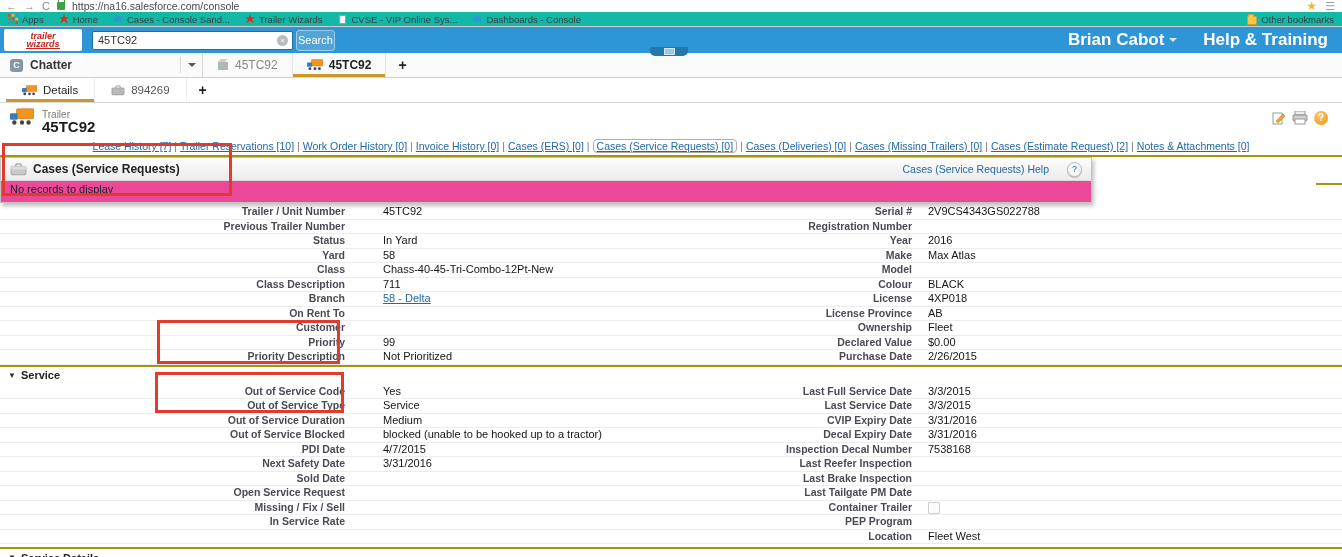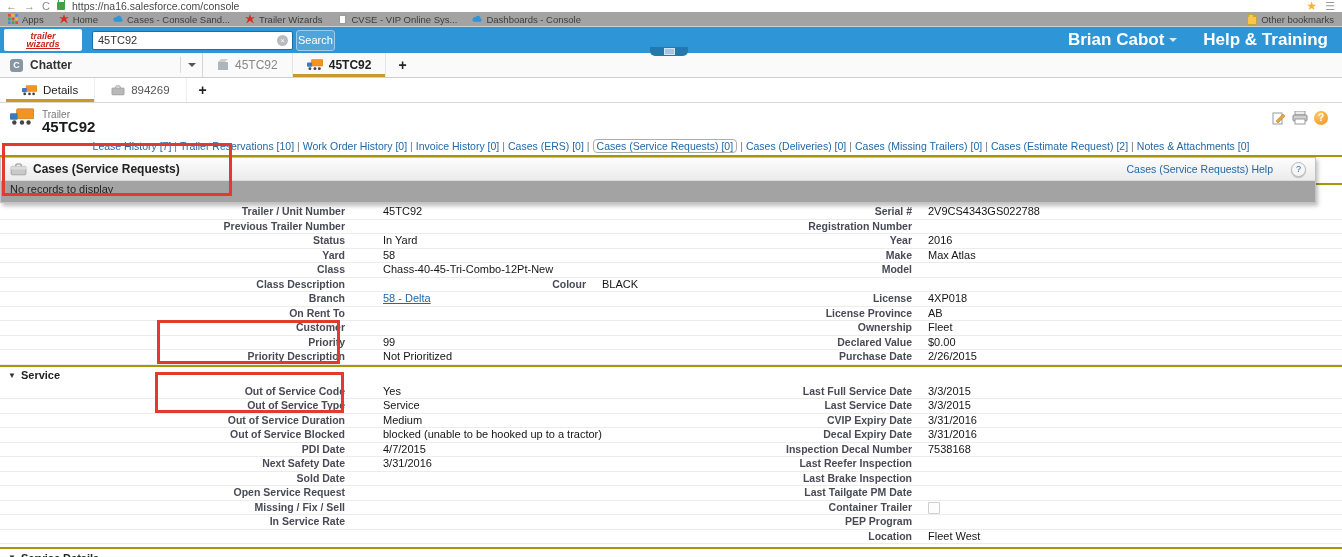--- a/index.html
+++ b/index.html
@@ -10,21 +10,21 @@
   .url-row{height:12px;background:#fff;position:relative;overflow:hidden;}
   .url-inner{position:absolute;bottom:0;left:6px;display:flex;align-items:center;gap:7px;font-size:10.5px;color:#777;}
   .nav-glyph{font-size:11px;color:#8a8a8a;}
   .lock-icon{width:8px;height:8px;background:#43a047;border-radius:1px;position:relative;flex:0 0 auto;}
   .lock-icon::before{content:"";position:absolute;top:-4px;left:1.5px;width:5px;height:5px;border:1.5px solid #43a047;border-bottom:none;border-radius:3px 3px 0 0;}
   .url-text{color:#4a4a4a;}
   .url-right{position:absolute;right:6px;bottom:-1px;display:flex;gap:8px;align-items:center;}
   .star-gold{color:#f2b62c;font-size:12px;}
   .menu-glyph{color:#9a9a9a;font-size:11px;letter-spacing:1px;}
 
-  .bookmarks-bar{height:14px;background:#a3a3a3;border-bottom:1px solid #d0d0d0;display:flex;align-items:center;padding:0 8px;font-size:9.5px;color:#3c3c3c;gap:15px;white-space:nowrap;}
+  .bookmarks-bar{height:14px;background:#14b8a6;border-bottom:1px solid #d0d0d0;display:flex;align-items:center;padding:0 8px;font-size:9.5px;color:#3c3c3c;gap:15px;white-space:nowrap;}
   .bm-item{display:flex;align-items:center;gap:4px;cursor:pointer;}
   .bm-ic{display:inline-flex;width:10px;height:10px;align-items:center;justify-content:center;}
   .bm-ic svg{width:10px;height:10px;}
   .page-shape{width:7px;height:9px;background:#fff;border:1px solid #9b9b9b;box-sizing:border-box;}
   .folder-shape{width:11px;height:7px;background:#f7c64b;border:1px solid #caa23a;border-radius:1px;position:relative;margin-top:2px;}
   .folder-shape::before{content:"";position:absolute;top:-3px;left:0;width:4px;height:2px;background:#f7c64b;border:1px solid #caa23a;border-bottom:none;border-radius:1px 1px 0 0;}
   .bm-right{margin-left:auto;display:flex;gap:4px;}
 
   
   .app-header{height:26px;background:#2e95d6;position:relative;display:flex;align-items:center;padding:0 10px 0 4px;}
@@ -61,26 +61,26 @@
   
   .record-header{height:30px;padding:5px 0 0 10px;display:flex;align-items:flex-start;gap:8px;position:relative;}
   .rec-text{display:flex;flex-direction:column;line-height:12px;padding-top:1px;}
   .rec-type{font-size:10px;color:#777;}
   .rec-title{font-size:15px;font-weight:bold;color:#1a1a1a;}
   .record-actions{position:absolute;right:14px;top:8px;display:flex;gap:6px;align-items:center;}
   .help-orb{width:14px;height:14px;border-radius:50%;background:radial-gradient(circle at 35% 30%,#ffc66e,#ef9410);color:#fff;font-size:10px;font-weight:bold;text-align:center;line-height:14px;cursor:pointer;}
 
   
   .links-row{height:15px;text-align:center;font-size:10.5px;margin-top:2px;white-space:nowrap;color:#777;}
-  .rlink{color:#2268a8;margin:0 3px;cursor:pointer;}
+  .rlink{color:#2268a8;text-decoration:underline;margin:0 3px;cursor:pointer;}
   .rlink.selected{border:1px solid #adadad;border-radius:4px;padding:0 3px;}
   .gold-divider{height:2px;background:#a5960a;}
 
   
-  .panel{position:relative;width:1316px;background:#a3a3a3;border:1px solid #c2c2c2;box-shadow:2px 3px 4px rgba(0,0,0,0.25);box-sizing:border-box;z-index:5;}
+  .panel{position:relative;width:1092px;background:#ec4899;border:1px solid #c2c2c2;box-shadow:2px 3px 4px rgba(0,0,0,0.25);box-sizing:border-box;z-index:5;}
   .panel-header{height:22px;display:flex;align-items:center;gap:6px;padding:0 9px;background:linear-gradient(#fdfdfd,#ebebeb);border-bottom:1px solid #dcdcdc;font-size:12px;font-weight:bold;color:#222;}
   .panel-help{margin-left:auto;font-weight:normal;font-size:10.5px;color:#2268a8;display:flex;align-items:center;gap:18px;cursor:pointer;}
   .q-circle{width:13px;height:13px;border-radius:50%;background:#f6f6f6;border:1px solid #bbb;color:#2268a8;font-size:9px;line-height:13px;text-align:center;box-shadow:0 1px 1px rgba(0,0,0,.2);}
   .panel-body{height:19px;font-size:11px;color:#222;padding:2px 0 0 9px;}
   .gold-tick{position:absolute;right:0;top:183px;width:26px;height:2px;background:#a5960a;}
 
   
   .ftable{margin-top:2px;}
   .frow{display:flex;height:13.5px;border-bottom:1px solid #ececec;font-size:10.5px;line-height:13px;padding-left:8px;}
   .lcell{width:345px;text-align:right;padding-right:8px;box-sizing:border-box;color:#4a4a56;font-weight:bold;overflow:hidden;}
@@ -328,20 +328,21 @@
         <div class="rval">Max Atlas</div>
       </div>
       <div class="frow">
         <div class="lcell">Class</div>
         <div class="lval">Chass-40-45-Tri-Combo-12Pt-New</div>
         <div class="rcell">Model</div>
         <div class="rval"></div>
       </div>
       <div class="frow">
         <div class="lcell">Class Description</div>
+        <div class="lval">711</div>
         <div class="rcell">Colour</div>
         <div class="rval">BLACK</div>
       </div>
       <div class="frow">
         <div class="lcell">Branch</div>
         <div class="lval vlink">58 - Delta</div>
         <div class="rcell">License</div>
         <div class="rval">4XP018</div>
       </div>
       <div class="frow">

